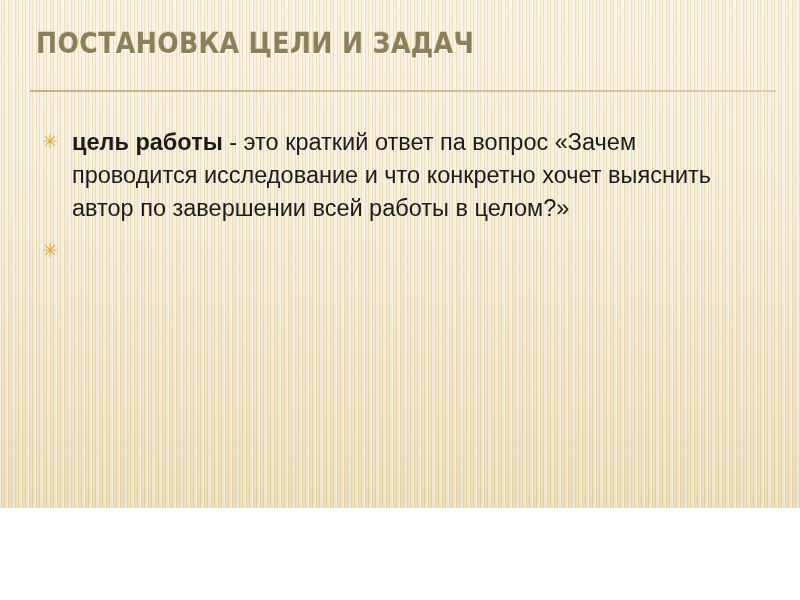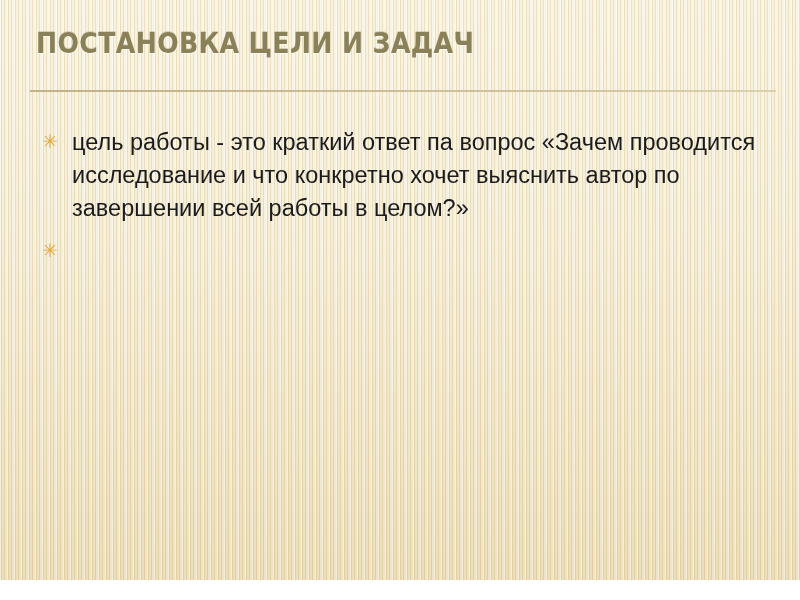--- a/index.html
+++ b/index.html
@@ -9,21 +9,21 @@
   body {
     width: 800px;
     height: 600px;
     overflow: hidden;
     font-family: "Liberation Sans", sans-serif;
   }
 
   .slide {
     position: relative;
     width: 800px;
-    height: 580px;
+    height: 508px;
     box-sizing: border-box;
     background-color: #f2e8c9;
     background-image:
       repeating-linear-gradient(
         to right,
         rgba(255,255,255,0.55) 0px,
         rgba(255,255,255,0.55) 1px,
         rgba(206,185,128,0.30) 1px,
         rgba(206,185,128,0.30) 2px,
         rgba(255,255,255,0.18) 2px,
@@ -97,21 +97,21 @@
     top: 5px;
     width: 20px;
     height: 20px;
     color: #e2a93c;
     font-size: 19px;
     line-height: 20px;
     text-align: center;
     font-family: "DejaVu Sans", sans-serif;
   }
   .bullet .txt b {
-    font-weight: normal;
+    font-weight: bold;
   }
   .bullet-2 {
     margin-top: 6px;
   }
 </style>
 </head>
 <body>
 
 <div class="slide">
 

